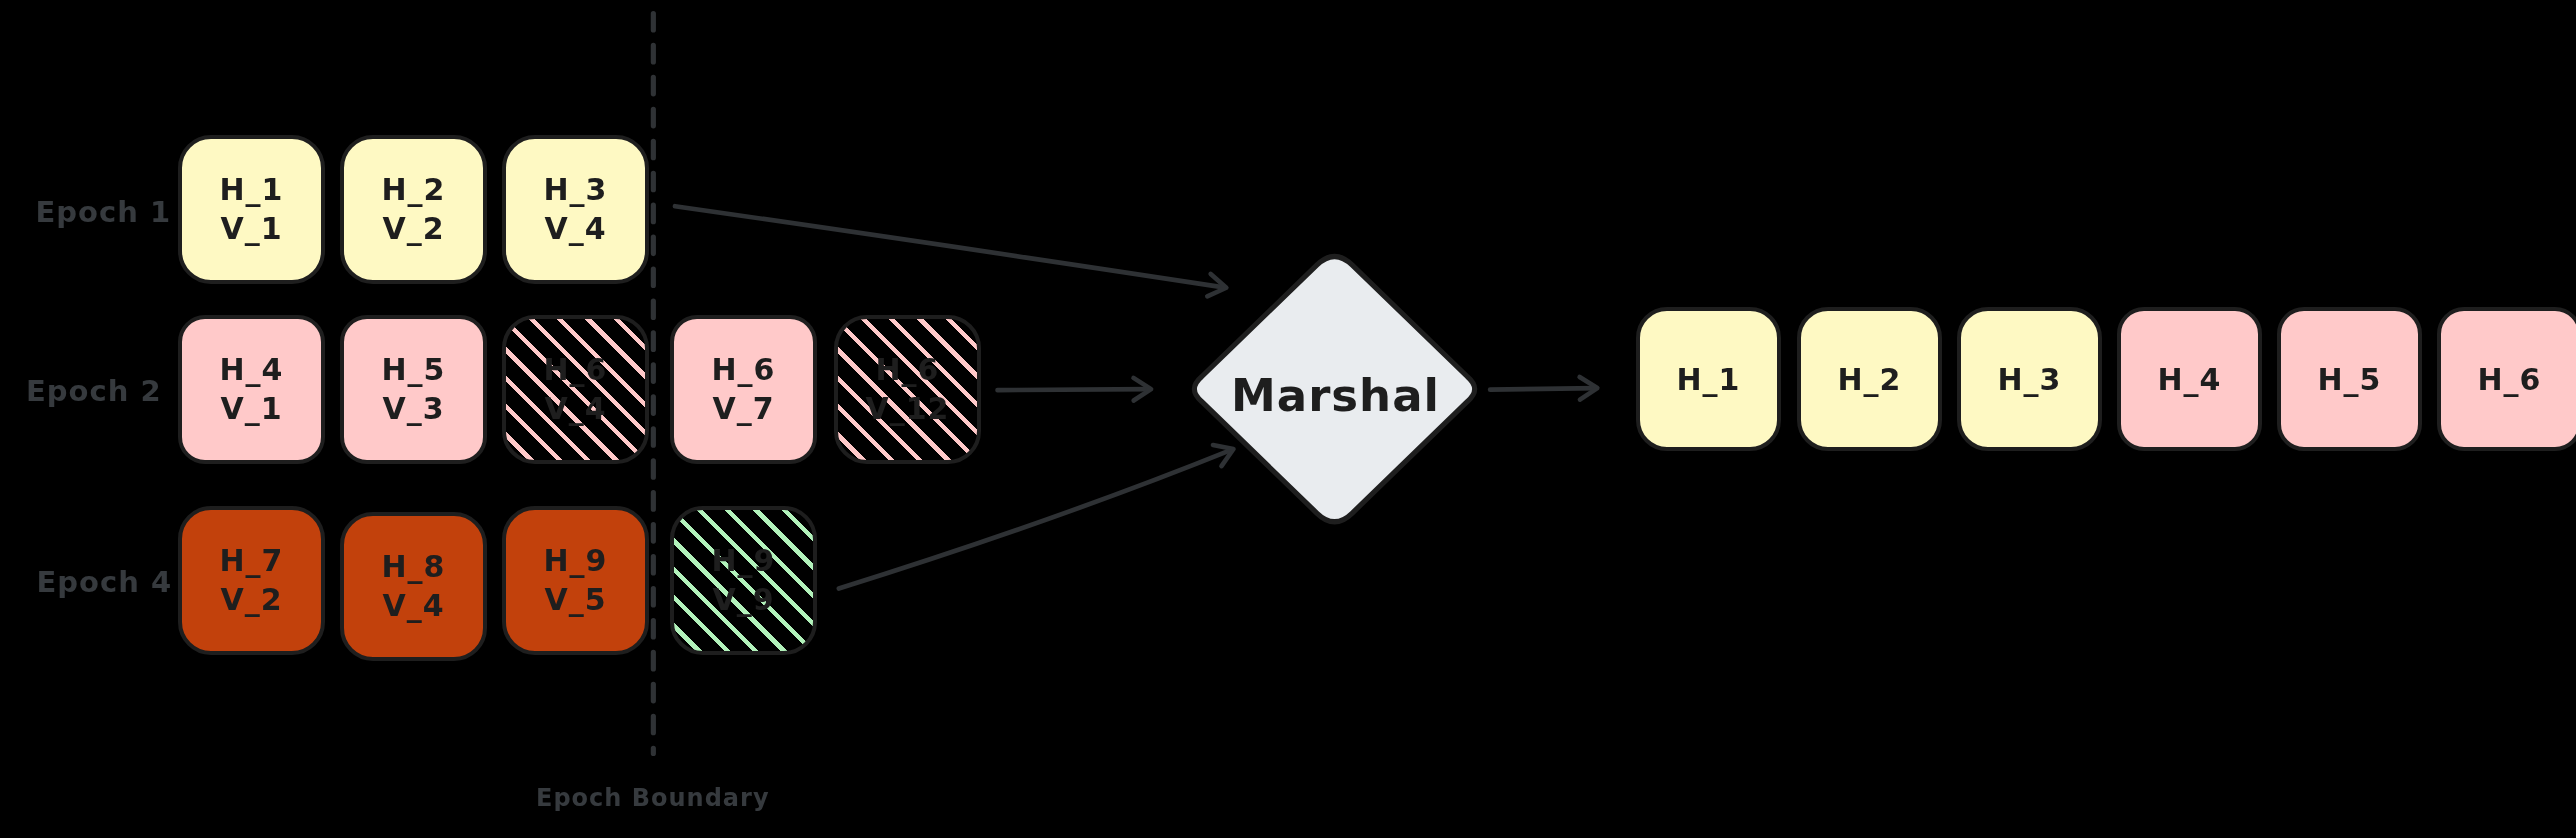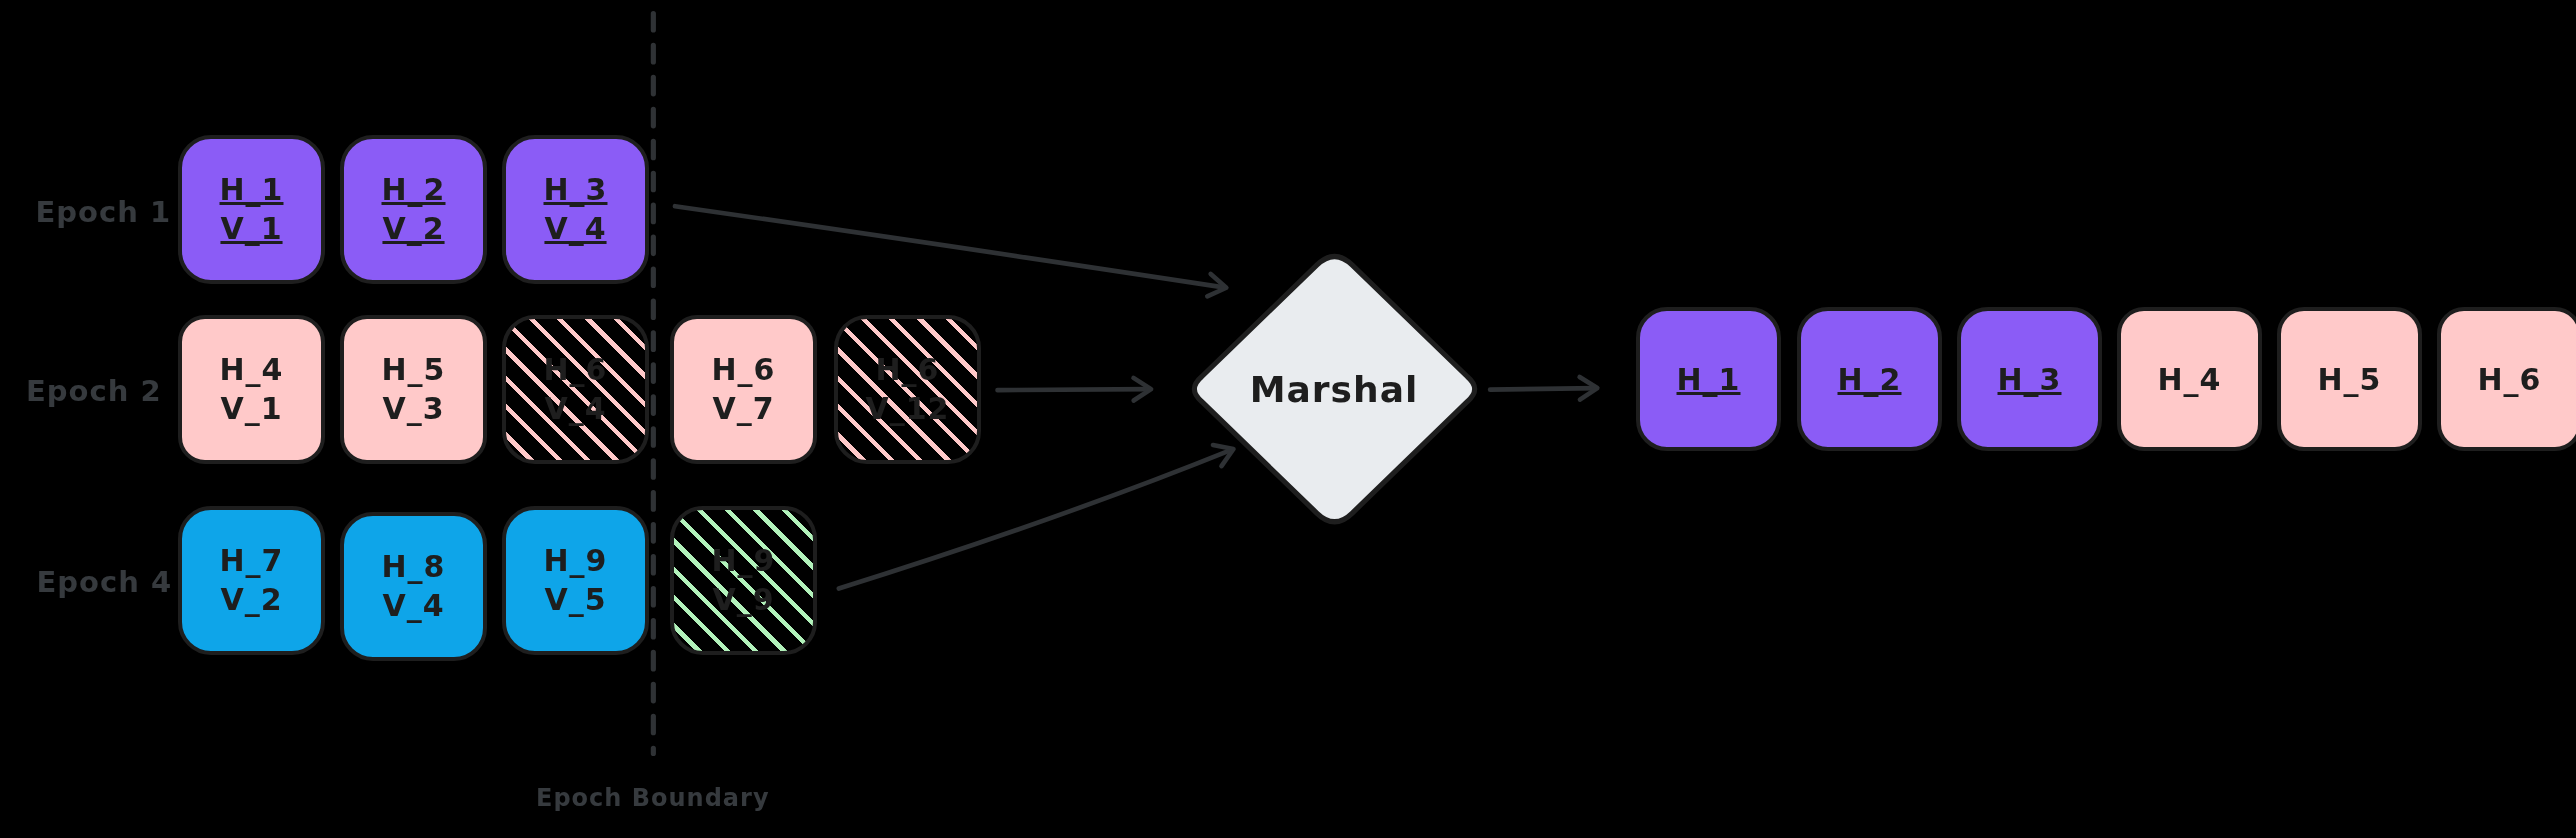--- a/index.html
+++ b/index.html
@@ -66,37 +66,36 @@
     border: 4.6px solid #1e1e1e;
     border-radius: 31px;
     display: flex;
     align-items: center;
     justify-content: center;
     color: #1e1e1e;
     font-size: 30px;
     font-weight: 600;
     letter-spacing: 1px;
   }
-  .fill-blue  { background-color: #8b5cf6; text-decoration: underline; }
+  .fill-blue  { background-color: #fef9c3; }
   .fill-pink  { background-color: #ffc9c9; border-radius: 27px; }
-  .fill-green { background-color: #0ea5e9; }
+  .fill-green { background-color: #c2410c; }
   .hatch-pink {
     background-image: repeating-linear-gradient(45deg, transparent 0 15.5px, #ffc9c9 15.5px 20px);
   }
   .hatch-green {
     background-image: repeating-linear-gradient(45deg, transparent 0 15.5px, #b2f2bb 15.5px 20px);
   }
   .marshal-label {
     position: absolute;
     left: 1231px;
     top: 369px;
     width: 206px;
-    text-align: center;
     color: #1e1e1e;
-    font-size: 36px;
+    font-size: 45px;
     font-weight: 600;
     letter-spacing: 1px;
   }
 </style>
 </head>
 <body>
 
 <div id="canvas">
 
   <svg id="wires" viewBox="0 0 5962 1628">

